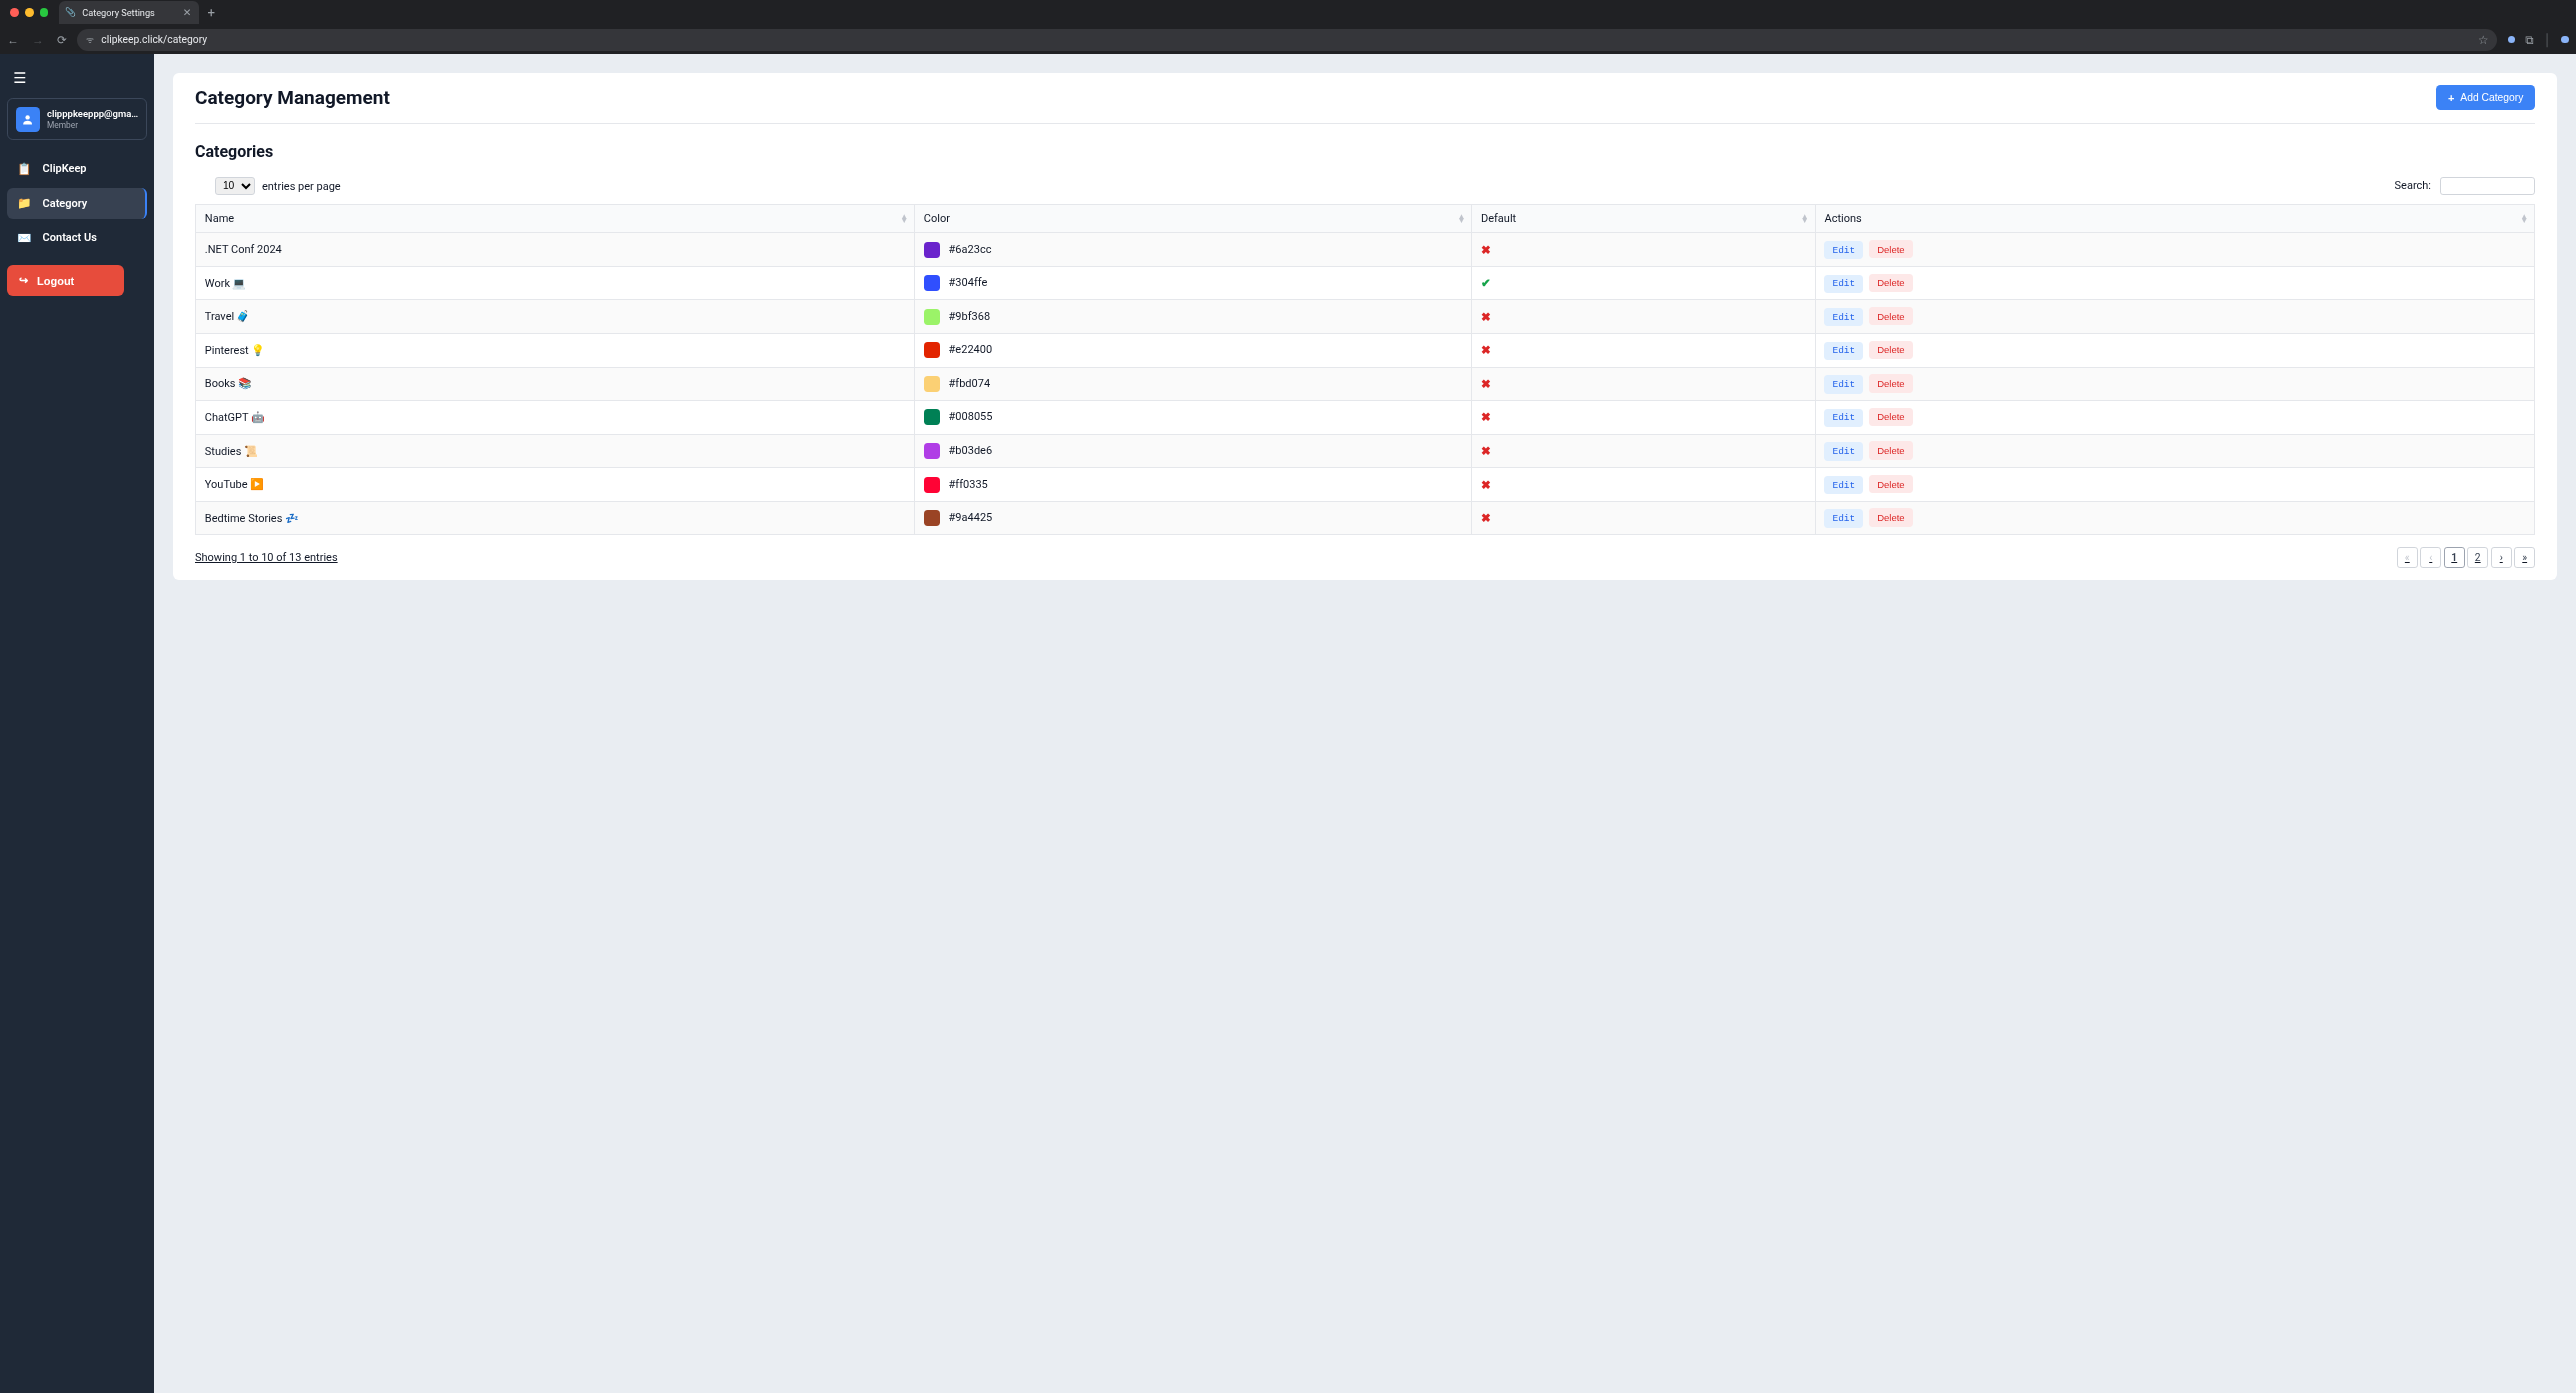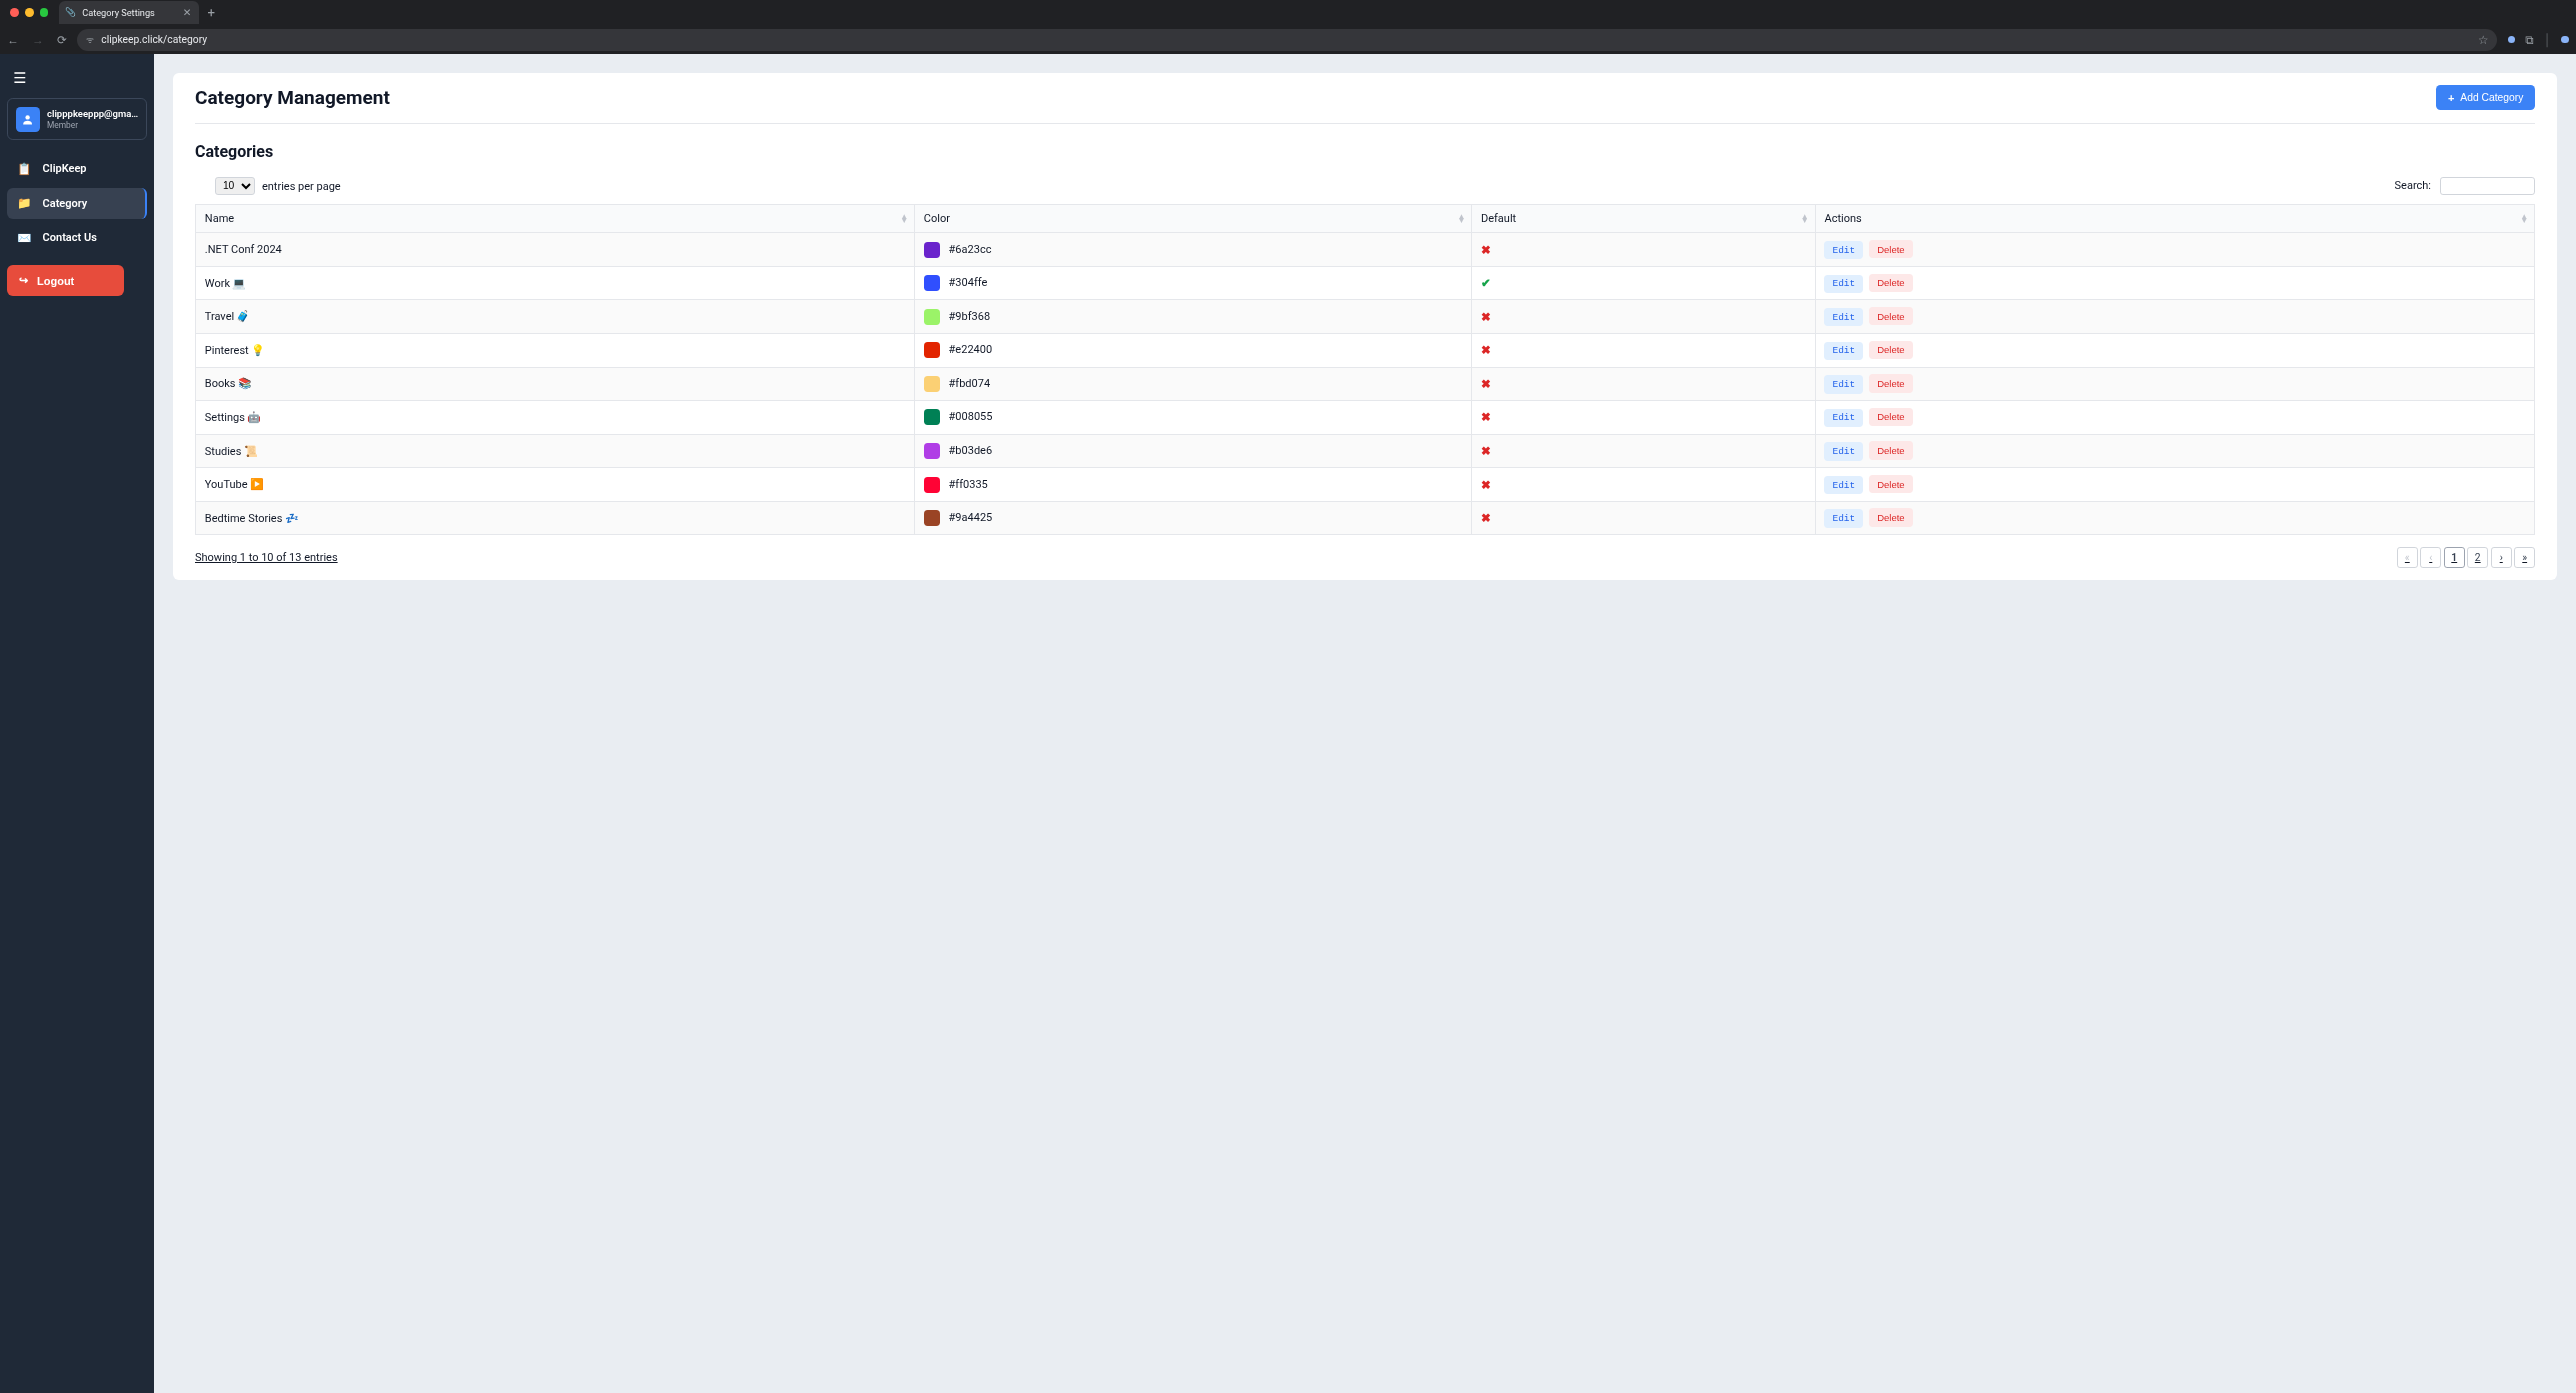--- a/index.html
+++ b/index.html
@@ -210,21 +210,21 @@
               <td><span class="def-x">✖</span></td>
               <td><button class="btn-soft btn-edit">Edit</button><button class="btn-soft btn-delete">Delete</button></td>
             </tr>
             <tr>
               <td>Books 📚</td>
               <td><span class="swatch" style="background: rgb(251, 208, 116);"></span><span>#fbd074</span></td>
               <td><span class="def-x">✖</span></td>
               <td><button class="btn-soft btn-edit">Edit</button><button class="btn-soft btn-delete">Delete</button></td>
             </tr>
             <tr>
-              <td>Settings 🤖</td>
+              <td>ChatGPT 🤖</td>
               <td><span class="swatch" style="background: rgb(0, 128, 85);"></span><span>#008055</span></td>
               <td><span class="def-x">✖</span></td>
               <td><button class="btn-soft btn-edit">Edit</button><button class="btn-soft btn-delete">Delete</button></td>
             </tr>
             <tr>
               <td>Studies 📜</td>
               <td><span class="swatch" style="background: rgb(176, 61, 230);"></span><span>#b03de6</span></td>
               <td><span class="def-x">✖</span></td>
               <td><button class="btn-soft btn-edit">Edit</button><button class="btn-soft btn-delete">Delete</button></td>
             </tr>

